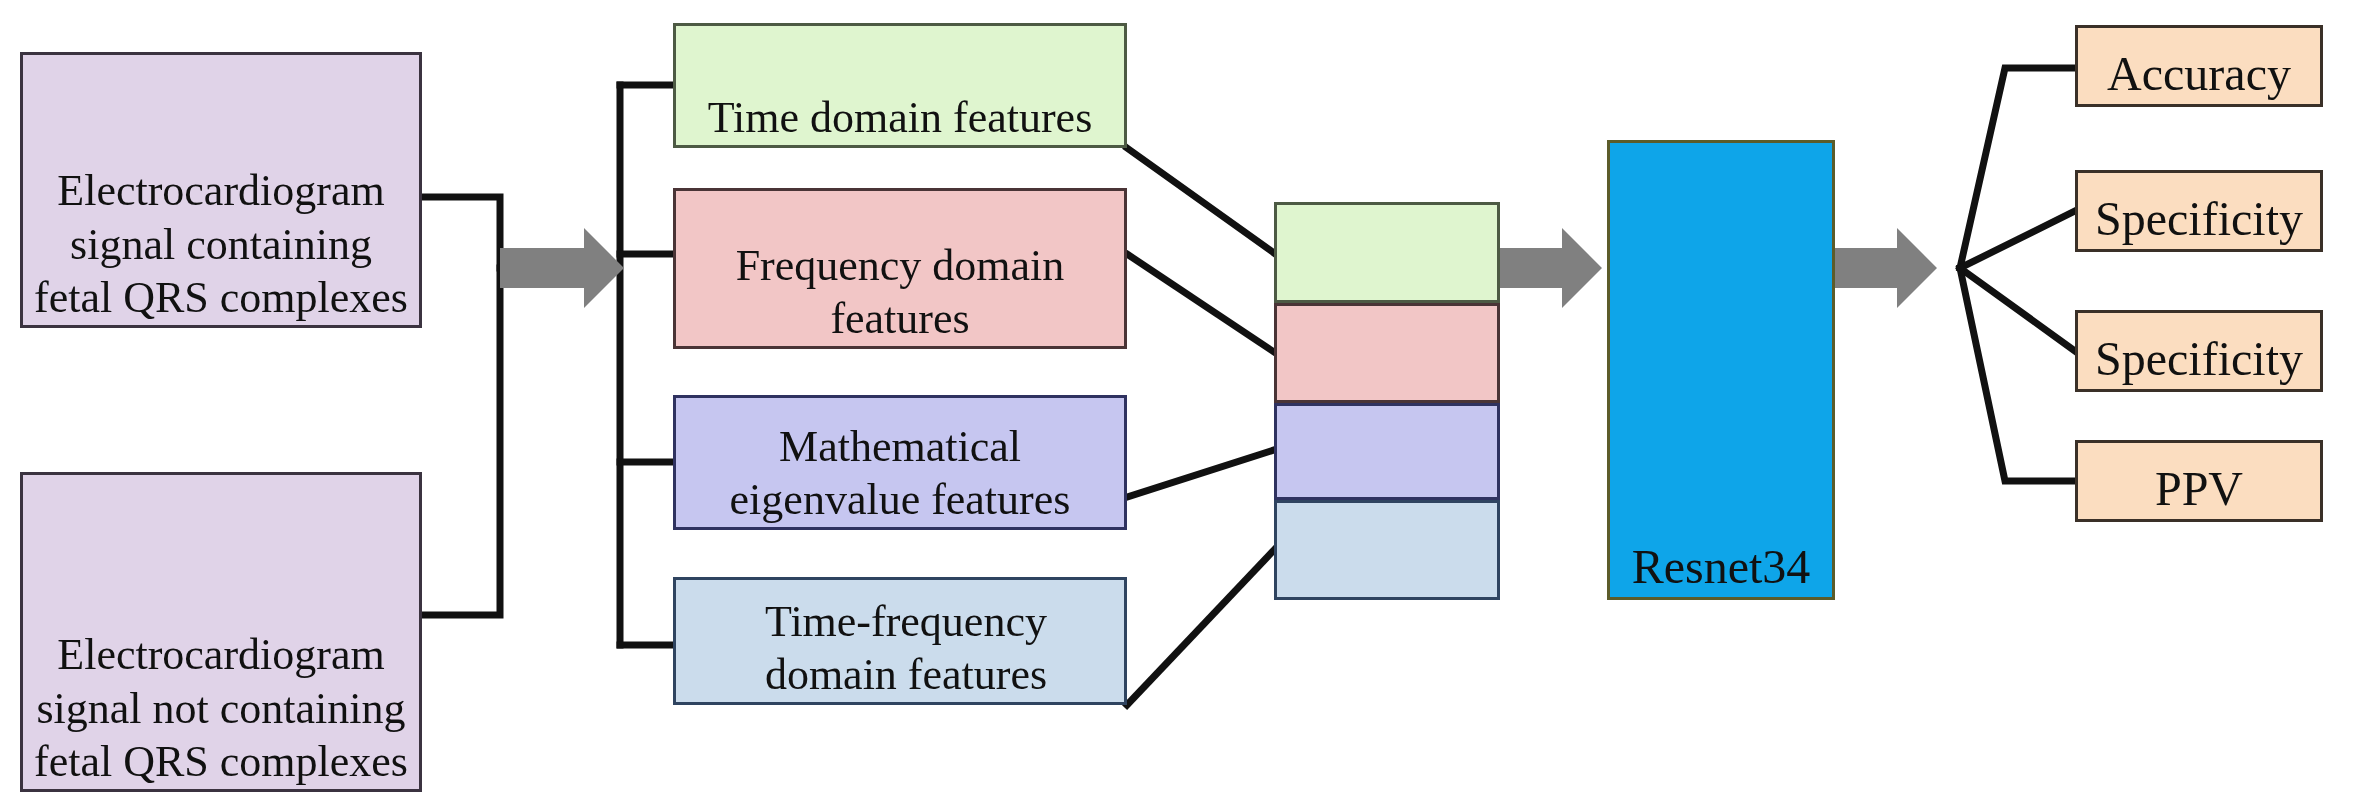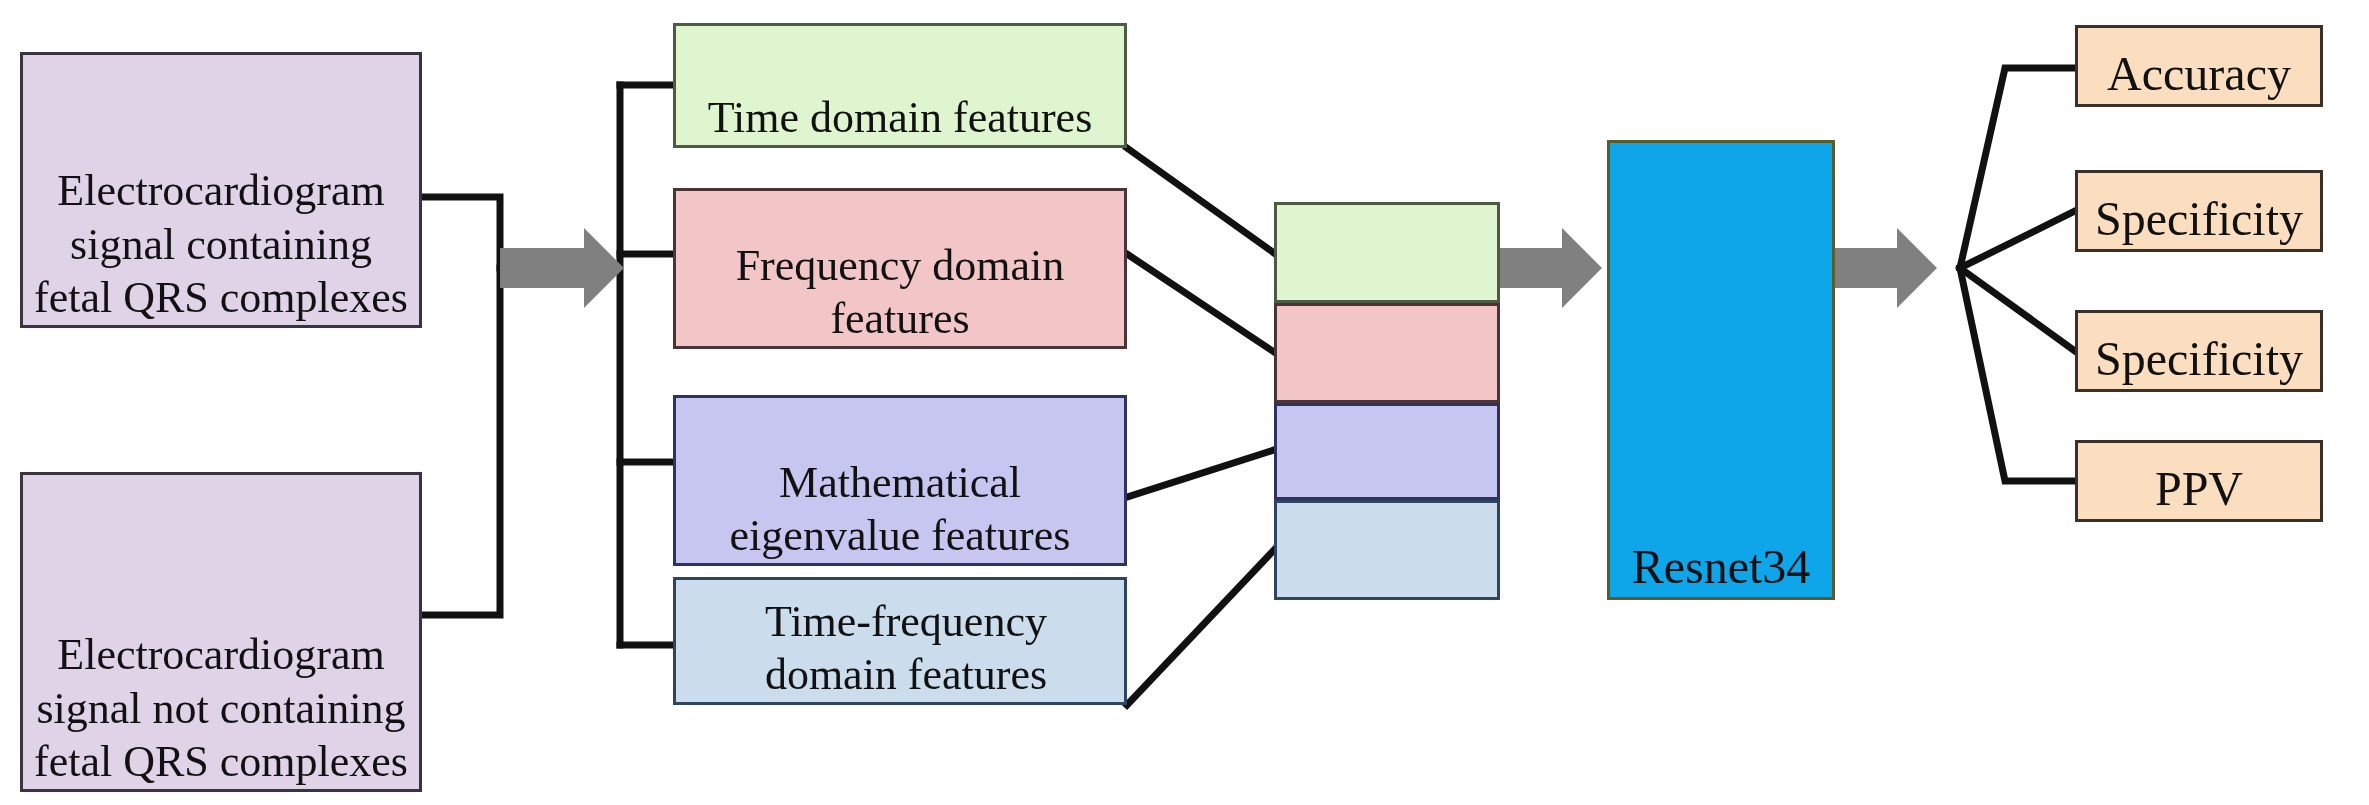--- a/index.html
+++ b/index.html
@@ -41,21 +41,21 @@
   #input-negative { top: 472px; height: 320px; }
 
   
   .feature-box {
     left: 673px;
     width: 454px;
     font-size: 44px;
   }
   #feature-time        { top: 23px;  height: 125px; background:#dff5cf; border-color:#4d5a44; }
   #feature-frequency   { top: 188px; height: 161px; background:#f2c6c6; border-color:#4a3436; }
-  #feature-eigenvalue  { top: 395px; height: 171px; background:#c6c6f0; border-color:#2f3260; }
+  #feature-eigenvalue  { top: 395px; height: 135px; background:#c6c6f0; border-color:#2f3260; }
   #feature-timefreq    { top: 577px; height: 128px; background:#cbdcec; border-color:#2f4460;padding-left:12px; }
 
   
   #fused-map {
     position: absolute;
     left: 1274px;
     top: 202px;
     width: 226px;
     height: 398px;
     z-index: 3;

